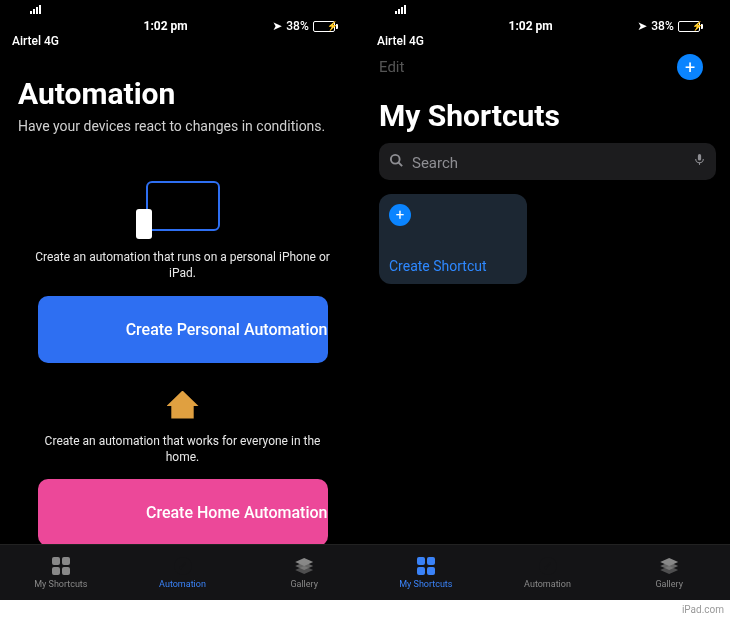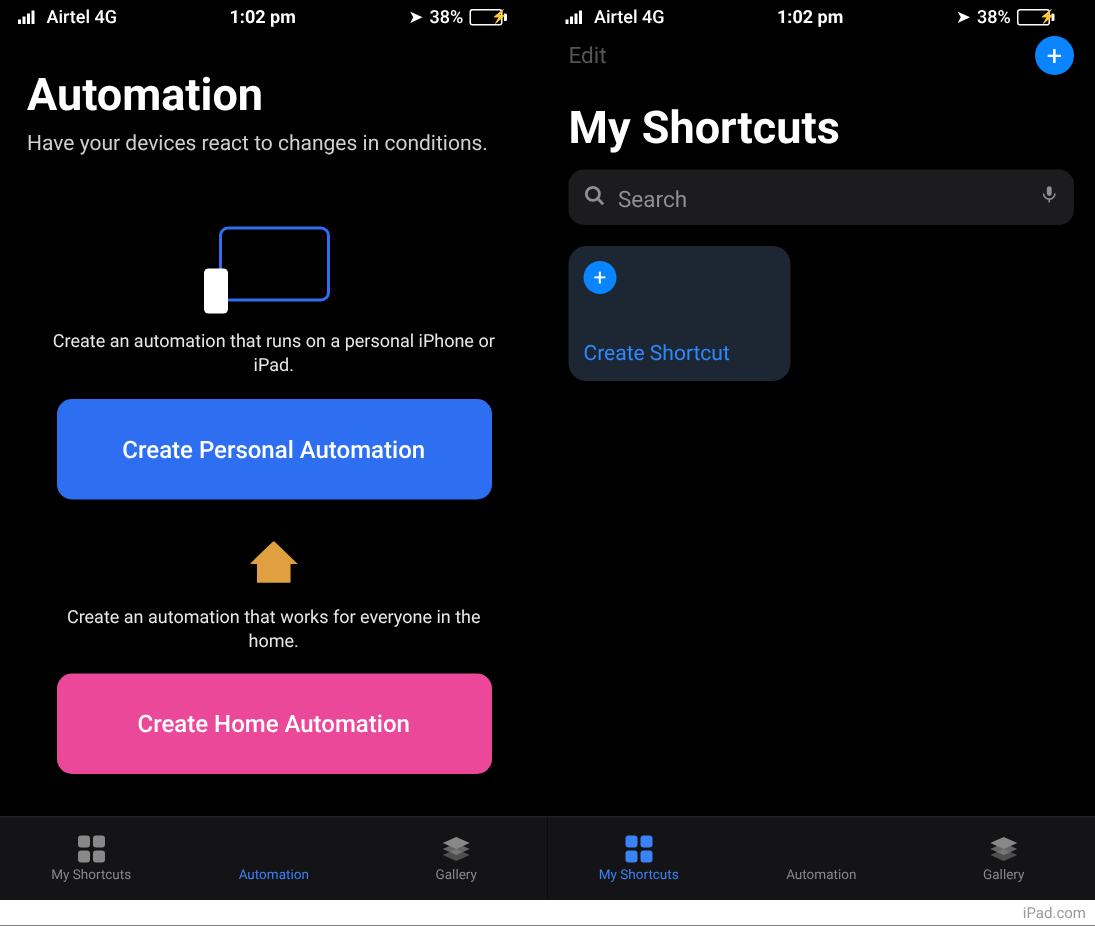--- a/index.html
+++ b/index.html
@@ -1,53 +1,53 @@
 <!DOCTYPE html>
 <html><head>
 <meta charset="utf-8">
 <style>
 * { margin: 0; padding: 0; box-sizing: border-box; font-family: -apple-system, BlinkMacSystemFont, "Segoe UI", Roboto, Helvetica, Arial, sans-serif; }
 body { background: #fff; width: 730px; height: 617px; position: relative; }
 .container { display: flex; width: 730px; height: 600px; background: #000; }
 .screen { width: 365px; height: 600px; background: #000; color: #fff; position: relative; display: flex; flex-direction: column; }
 .status-bar { display: flex; align-items: center; justify-content: space-between; padding: 4px 12px 2px 12px; font-size: 12px; font-weight: 500; }
-.status-left { display: flex; align-items: center; gap: 8px; }
+.status-left { display: flex; align-items: center; gap: 20px; flex-direction: column; }
 .status-center { font-weight: 700; }
 .status-right { display: flex; align-items: center; gap: 4px; }
 .signal-bars { display: inline-flex; align-items: flex-end; gap: 1px; height: 10px; }
 .signal-bars span { width: 2px; background: #fff; }
 .signal-bars span:nth-child(1){height:3px;} .signal-bars span:nth-child(2){height:5px;} .signal-bars span:nth-child(3){height:7px;} .signal-bars span:nth-child(4){height:9px;}
 .battery { display: inline-flex; align-items: center; }
 .battery-body { width: 22px; height: 11px; border: 1px solid #fff; border-radius: 2px; position: relative; padding:1px; }
 .battery-fill { height:100%; width:38%; background:#ffcc00; border-radius:1px; }
 .battery-tip { width:2px; height:5px; background:#fff; margin-left:1px; border-radius:0 1px 1px 0; }
 .content { flex: 1; padding: 8px 18px 0 18px; overflow: hidden; }
 h1 { font-size: 30px; font-weight: 700; margin-top: 18px; margin-bottom: 6px; }
 .subtitle { font-size: 14px; color: #d0d0d0; line-height: 1.3; margin-bottom: 46px; }
 .auto-section { text-align: center; margin-bottom: 28px; }
 .device-graphic { display: inline-block; margin-bottom: 14px; position: relative; }
 .ipad-shape { width: 74px; height: 50px; border: 2px solid #2e6ff2; border-radius: 6px; display:inline-block; position:relative; }
 .iphone-shape { position:absolute; left:-10px; bottom:-4px; width:16px; height:30px; background:#fff; border-radius:3px; }
 .home-icon-big { width: 32px; height: 28px; background: #e0a040; position: relative; clip-path: polygon(50% 0, 100% 55%, 85% 55%, 85% 100%, 15% 100%, 15% 55%, 0 55%); margin: 0 auto 14px auto; }
 .section-text { font-size: 12px; color: #e8e8e8; line-height: 1.35; margin-bottom: 14px; padding: 0 10px; }
-.btn { display:block; width: 290px; margin: 0 auto; padding: 24px 0; border-radius: 10px; font-size: 16px; font-weight: 500; border:none; color:#fff; cursor:pointer; }
+.btn { display:block; width: 290px; margin: 0 auto; padding: 24px 0; border-radius: 10px; font-size: 16px; font-weight: 500; border:none; color:#fff; cursor:pointer;text-align:right; }
 .btn-blue { background: #2e6ff2; }
 .btn-orange { background: #ec4899; }
 .tab-bar { height: 56px; background: #141416; display:flex; border-top:1px solid #222; }
 .tab-item { flex:1; display:flex; flex-direction:column; align-items:center; justify-content:center; gap:3px; color:#888; font-size:9px; cursor:pointer; }
 .tab-item.active { color:#3a82f7; }
 .tab-icon { width:22px; height:20px; display:flex; align-items:center; justify-content:center; }
 .grid-icon { display:grid; grid-template-columns:8px 8px; grid-template-rows:8px 8px; gap:2px; }
 .grid-icon span { background: currentColor; border-radius:2px; }
 .clock-check { width:18px; height:18px; border-radius:50%; background: currentColor; display:flex; align-items:center;justify-content:center; color:#141416; font-size:11px; font-weight:bold; }
 .stack-ic { position:relative; width:18px; height:16px; }
 .stack-ic span { position:absolute; left:0; width:18px; height:8px; background:currentColor; clip-path: polygon(50% 0,100% 50%,50% 100%,0 50%); }
 .stack-ic span:nth-child(1){top:0; opacity:1;} .stack-ic span:nth-child(2){top:4px; opacity:.7;} .stack-ic span:nth-child(3){top:8px; opacity:.5;}
 
-.nav-row { display:flex; justify-content:space-between; align-items:center; padding: 4px 14px 0 14px; }
+.nav-row { display:flex; justify-content:space-between; align-items:center; padding: 4px 27px 0 14px; }
 .edit-btn { color:#555; font-size:15px; background:none; border:none; cursor:pointer; }
 .plus-circle { width:26px; height:26px; border-radius:50%; background:#0a84ff; display:flex; align-items:center; justify-content:center; color:#fff; font-size:18px; font-weight:400; cursor:pointer; }
 .search-bar { margin: 10px 14px 14px 14px; background:#1c1c1e; border-radius:10px; display:flex; align-items:flex-end; padding: 8px 10px; gap:8px; }
 .search-bar input { flex:1; background:none; border:none; outline:none; color:#fff; font-size:15px; }
 .search-bar input::placeholder { color:#8e8e93; }
 .search-icon { color:#8e8e93; }
 .mic-icon { color:#8e8e93; }
 .shortcut-card { margin: 0 14px; width: 148px; height: 90px; background:#1c2733; border-radius:12px; padding:10px; display:flex; flex-direction:column; justify-content:space-between; cursor:pointer; }
 .card-plus { width:22px; height:22px; border-radius:50%; background:#0a84ff; display:flex; align-items:center; justify-content:center; color:#fff; font-size:15px; }
 .card-label { color:#2e88ff; font-size:14px; font-weight:400; }

